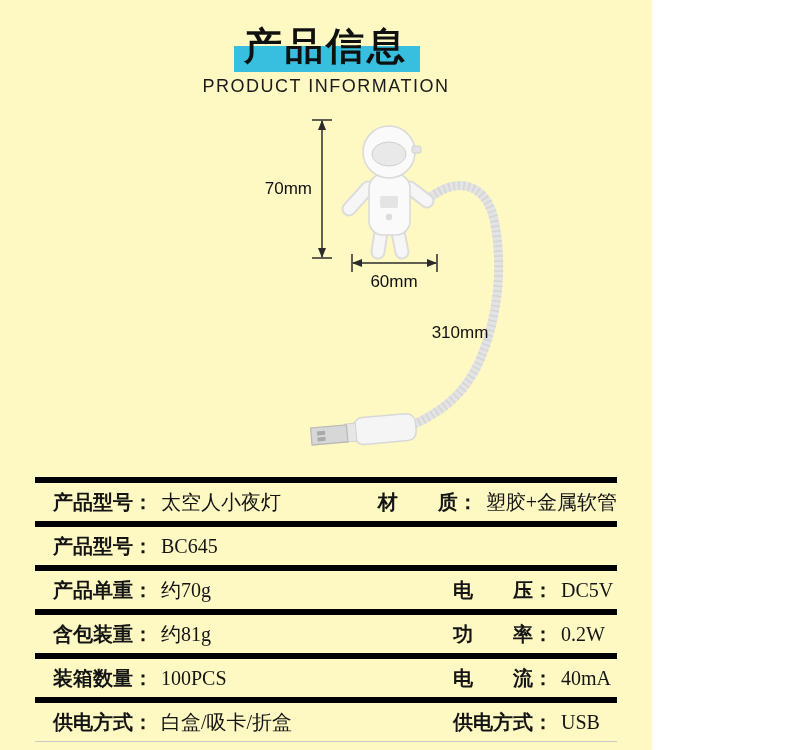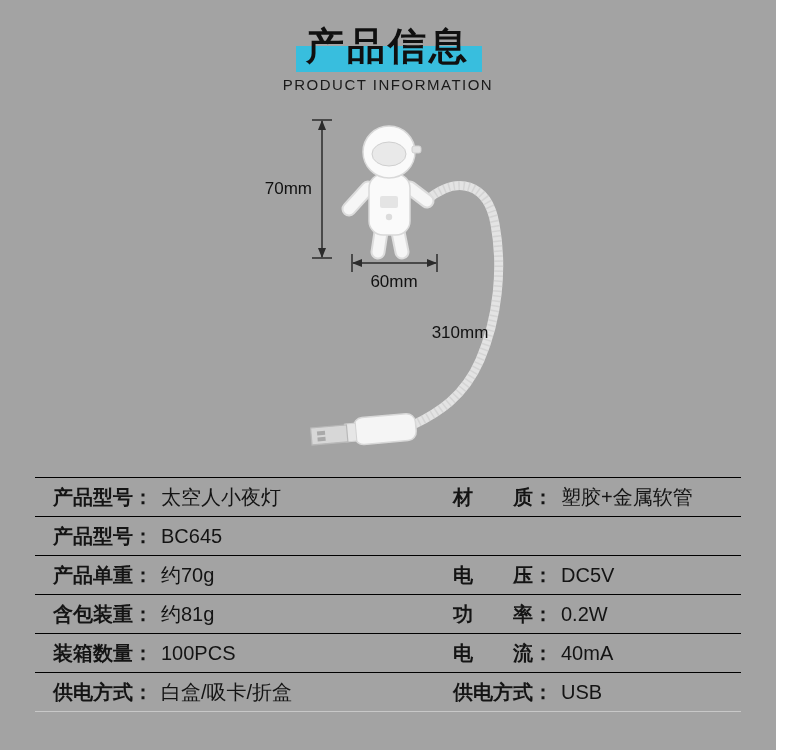--- a/index.html
+++ b/index.html
@@ -1,61 +1,61 @@
 <!DOCTYPE html>
 <html><head>
 <meta charset="utf-8">
 <style>
   html,body{margin:0;padding:0;background:#fff;}
   .page{
     position:relative;
-    width:776px;height:750px;
-    background:#a3a3a3;
+    width:652px;height:750px;
+    background:#fef9c3;
     font-family:"Liberation Sans","DejaVu Sans",sans-serif;
     overflow:hidden;
   }
   
   .header{
     position:absolute;top:26px;left:0;width:100%;
     text-align:center;
   }
   .title-wrap{position:relative;display:inline-block;}
   .title-highlight{
     position:absolute;left:-10px;right:-12px;top:20px;height:26px;
     background:#38bede;z-index:0;
   }
   .title-text{
     position:relative;z-index:1;margin:0;
     font-size:38px;font-weight:700;color:#101010;letter-spacing:3px;
     line-height:1.1;
   }
   .subtitle{
     margin-top:8px;
-    font-size:15px;font-weight:500;color:#1a1a1a;letter-spacing:1.5px;
+    font-size:18px;font-weight:500;color:#1a1a1a;letter-spacing:1.5px;
   }
   
   .diagram-svg{position:absolute;top:0;left:0;}
   .dim-text{
     font-family:"Liberation Sans","DejaVu Sans",sans-serif;
     font-size:17px;fill:#111;font-weight:500;
   }
   
   .specs{
     position:absolute;top:477px;left:35px;right:35px;
   }
   .spec-row{
     display:flex;align-items:center;height:38px;
-    border-top:1px solid #000000;
+    border-top:6px solid #000000;
     font-size:20px;color:#141414;font-weight:600;
   }
   .spec-row:last-child{border-bottom:1px solid #c8c8c8;}
   .cell-left{width:400px;padding-left:18px;display:flex;align-items:center;}
   .cell-right{flex:1;display:flex;align-items:center;}
   .spec-label{white-space:pre;font-weight:700;}
-  .spec-value{margin-left:8px;font-weight:500;white-space:pre;}
+  .spec-value{margin-left:8px;font-weight:500;white-space:pre;font-family:Liberation Serif, serif;}
 </style>
 </head>
 <body>
 
 <div class="page">
 
   <div class="header">
     <div class="title-wrap">
       <span class="title-highlight"></span>
       <h1 class="title-text">产品信息</h1>

